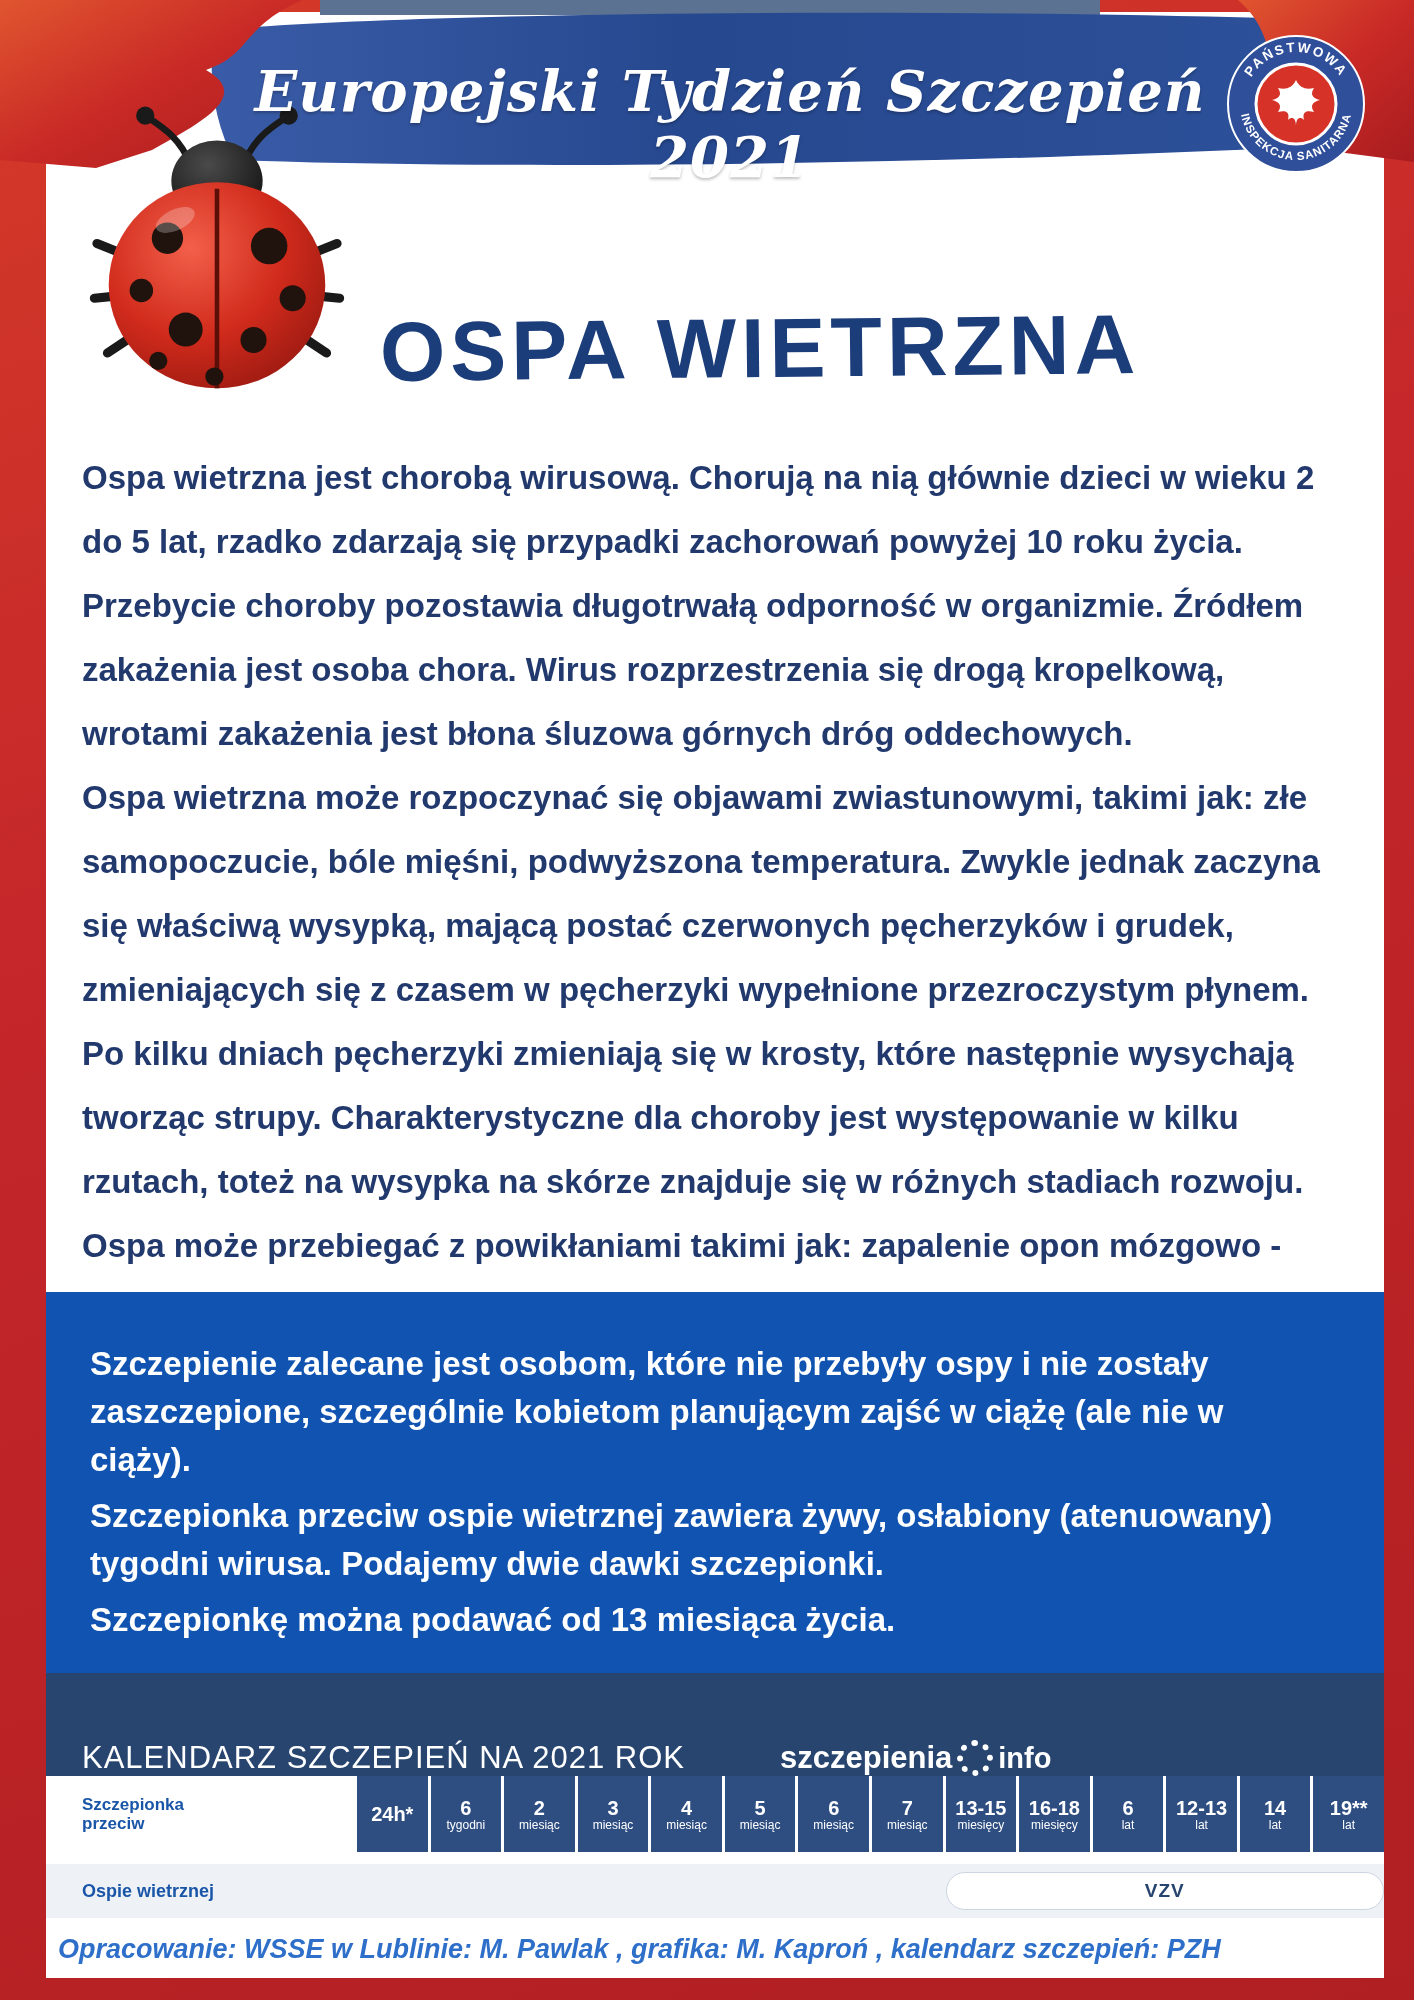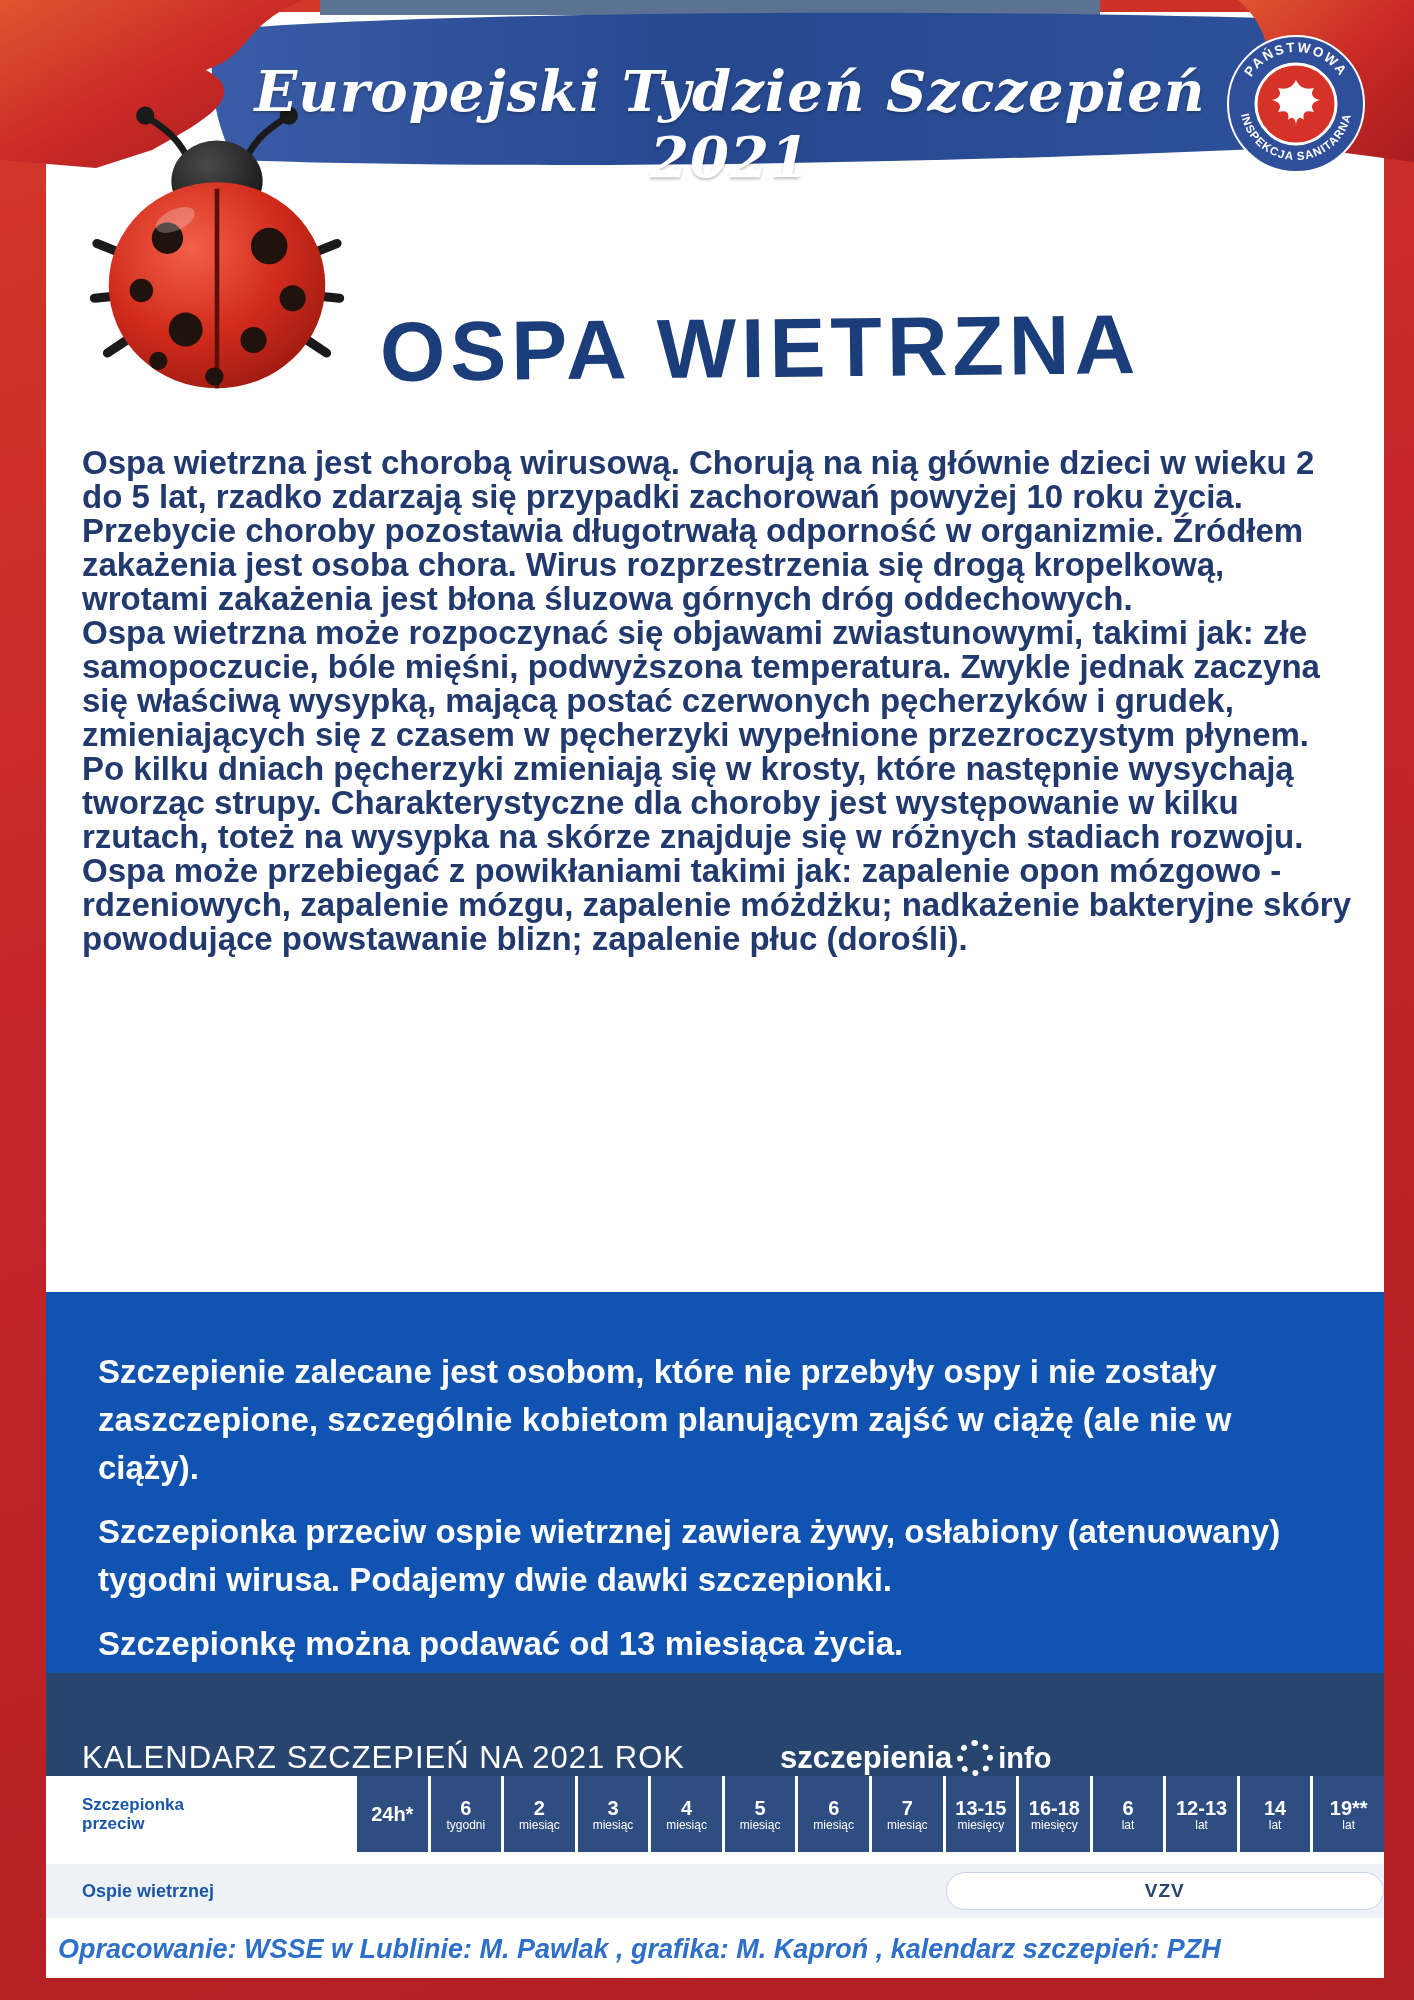--- a/index.html
+++ b/index.html
@@ -16,26 +16,26 @@
     font-size:56px;color:#ffffff;letter-spacing:1px;text-shadow:0 2px 3px rgba(0,0,0,.25);
   }
   .logo{position:absolute;left:1226px;top:34px;width:140px;height:140px;z-index:5;}
   .ladybug{position:absolute;left:86px;top:100px;z-index:3;}
   .title{
     position:absolute;left:360px;top:306px;width:800px;margin:0;z-index:3;text-align:center;
     font-size:84px;font-weight:bold;color:#1b3d7a;letter-spacing:5px;line-height:84px;
     transform:rotate(-0.6deg);
   }
   .bodytext{position:absolute;left:82px;top:446px;width:1274px;z-index:3;}
-  .bodytext p{margin:0;font-size:33px;line-height:34px;font-weight:bold;color:#22396e;}
+  .bodytext p{margin:0;font-size:33px;line-height:64px;font-weight:bold;color:#22396e;}
   .recbox{
     position:absolute;left:46px;top:1292px;right:30px;height:381px;z-index:3;
     background:#1153b0;box-sizing:border-box;padding:40px 58px 0 36px;
   }
-  .recbox p{margin:16px;font-size:33px;line-height:48px;font-weight:bold;color:#ffffff;}
+  .recbox p{margin:8px;font-size:33px;line-height:48px;font-weight:bold;color:#ffffff;}
   .calband{
     position:absolute;left:46px;top:1673px;right:30px;height:103px;z-index:3;
     background:#27456f;display:flex;align-items:flex-end;
   }
   .caltitle{font-size:31px;font-weight:400;color:#ffffff;letter-spacing:1px;padding-left:36px;}
   .sinfo{display:flex;align-items:center;margin-left:95px;color:#fff;}
   .sinfo .s1{font-size:31px;font-weight:bold;}
   .sinfo .s2{font-size:29px;font-weight:700;}
   .ring{width:24px;height:24px;border:6px dotted #ffffff;border-radius:50%;display:inline-block;margin:0 5px;}
   .caltable{position:absolute;left:46px;top:1776px;right:30px;height:152px;z-index:3;background:#ffffff;}

